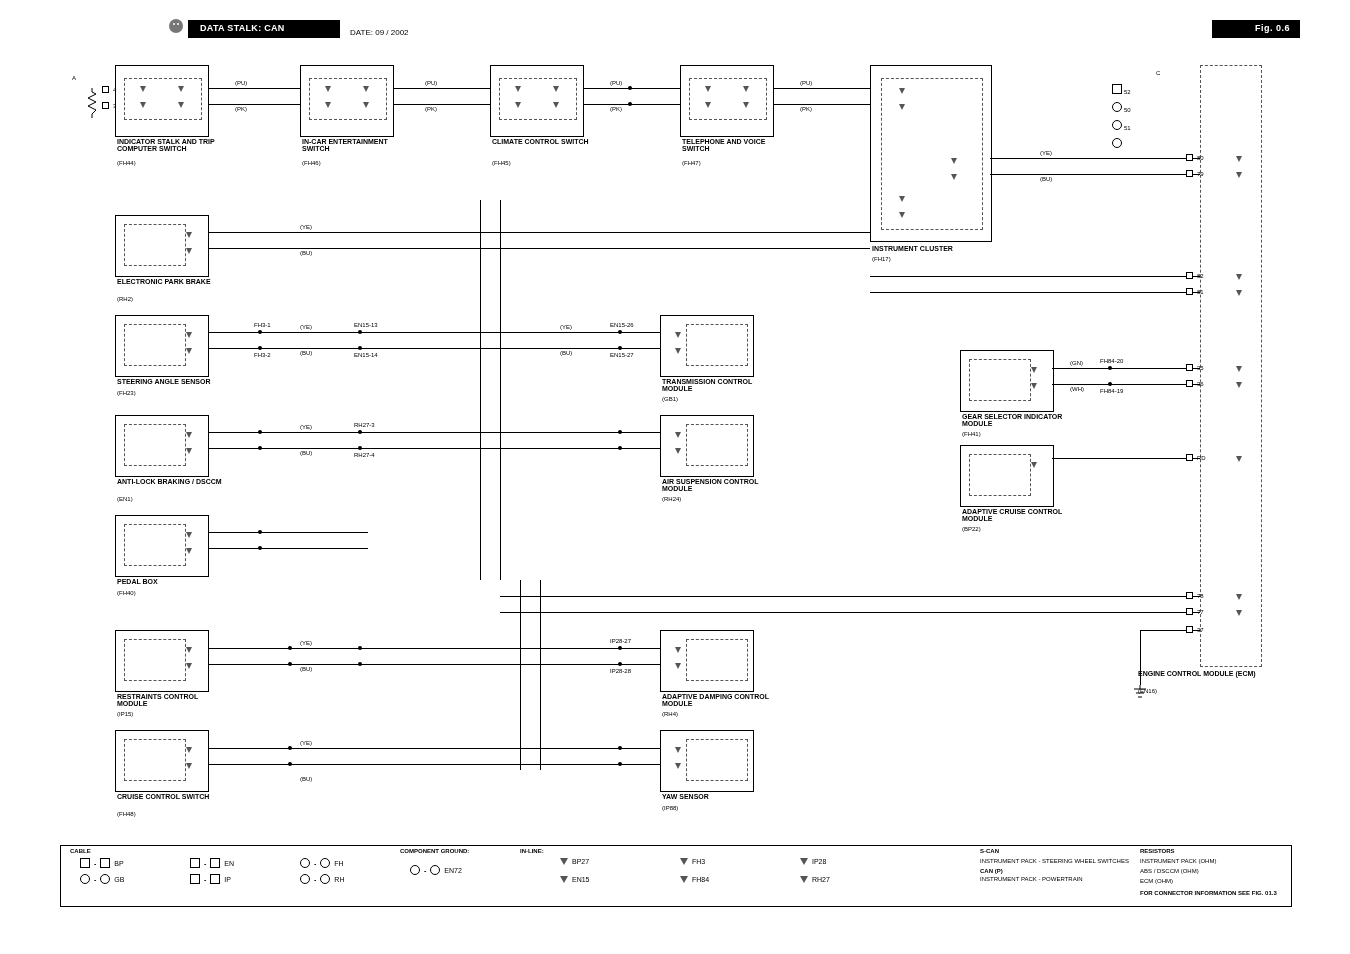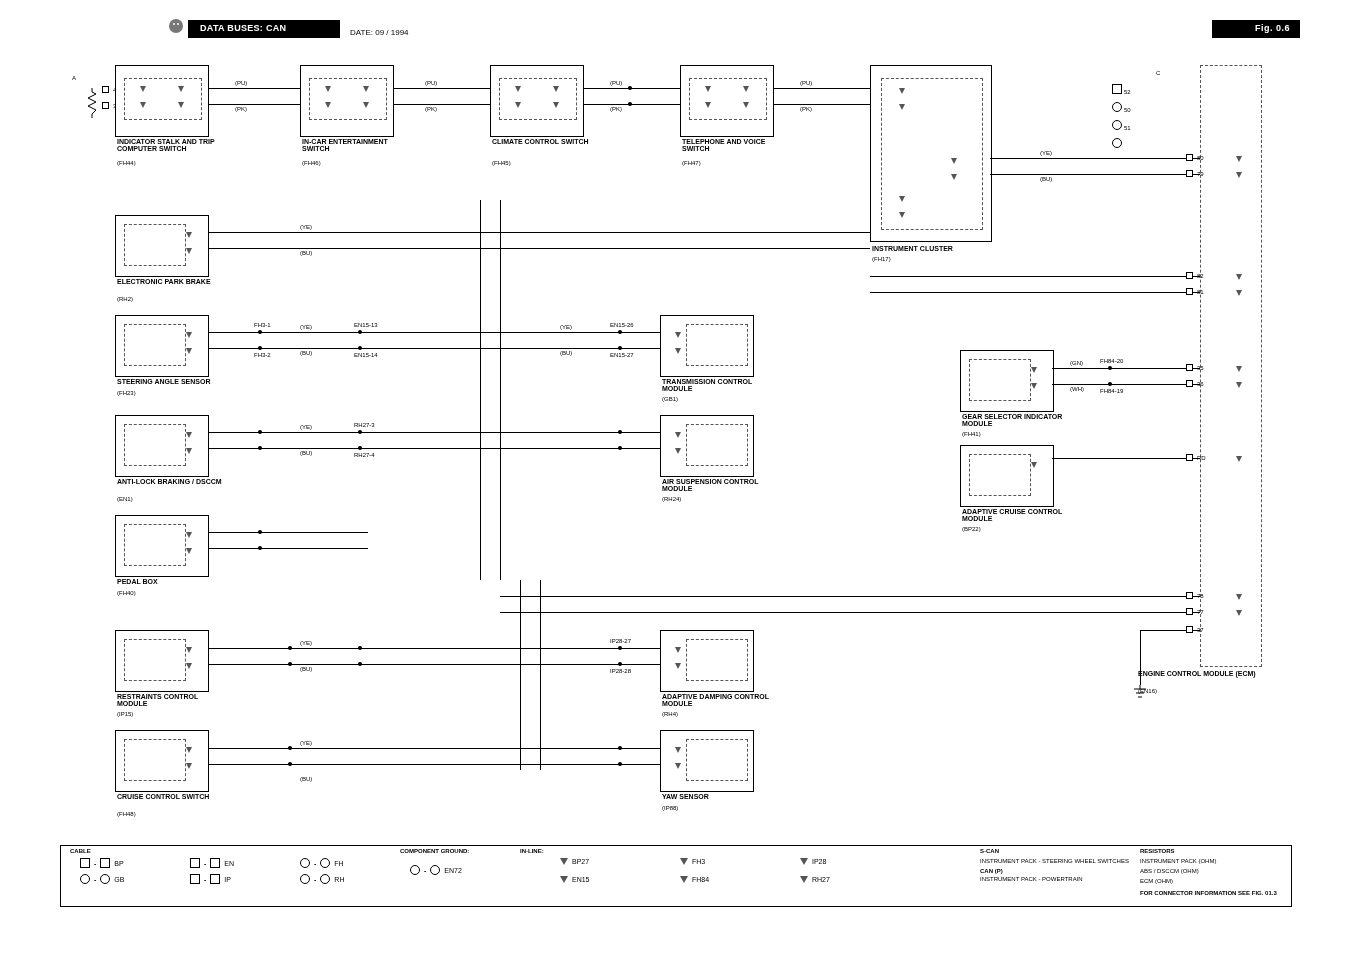--- a/index.html
+++ b/index.html
@@ -33,24 +33,24 @@
 <div class="page">
 
   <div class="brand-icon">
     <svg width="16" height="16">
         <circle cx="8" cy="8" r="7" fill="#777"></circle>
         <circle cx="6" cy="6" r="1" fill="#fff"></circle>
         <circle cx="10" cy="6" r="1" fill="#fff"></circle>
       </svg>
   </div>
   <div class="title-bar"></div>
-  <div class="title-text">DATA BUSES: CAN</div>
+  <div class="title-text">DATA STALK: CAN</div>
   <div class="right-bar"></div>
   <div class="right-text">Fig. 0.6</div>
-  <div class="lbl" style="left:350px;top:28px;font-size:8px;">DATE: 09 / 1994</div>
+  <div class="lbl" style="left:350px;top:28px;font-size:8px;">DATE: 09 / 2002</div>
 
   <div class="module" style="left:115px;top:65px;width:92px;height:70px;">
     <div class="inner-dash" style="left:8px;top:12px;width:76px;height:40px;"></div>
     <span class="tri" style="left:24px;top:20px;"></span>
       <span class="tri" style="left:62px;top:20px;"></span>
     <span class="tri" style="left:24px;top:36px;"></span>
       <span class="tri" style="left:62px;top:36px;"></span>
   </div>
   <div class="mod-name" style="left:117px;top:138px;width:110px;">INDICATOR STALK AND TRIP COMPUTER SWITCH</div>
   <div class="mod-sub" style="left:117px;top:160px;">(FH44)</div>

